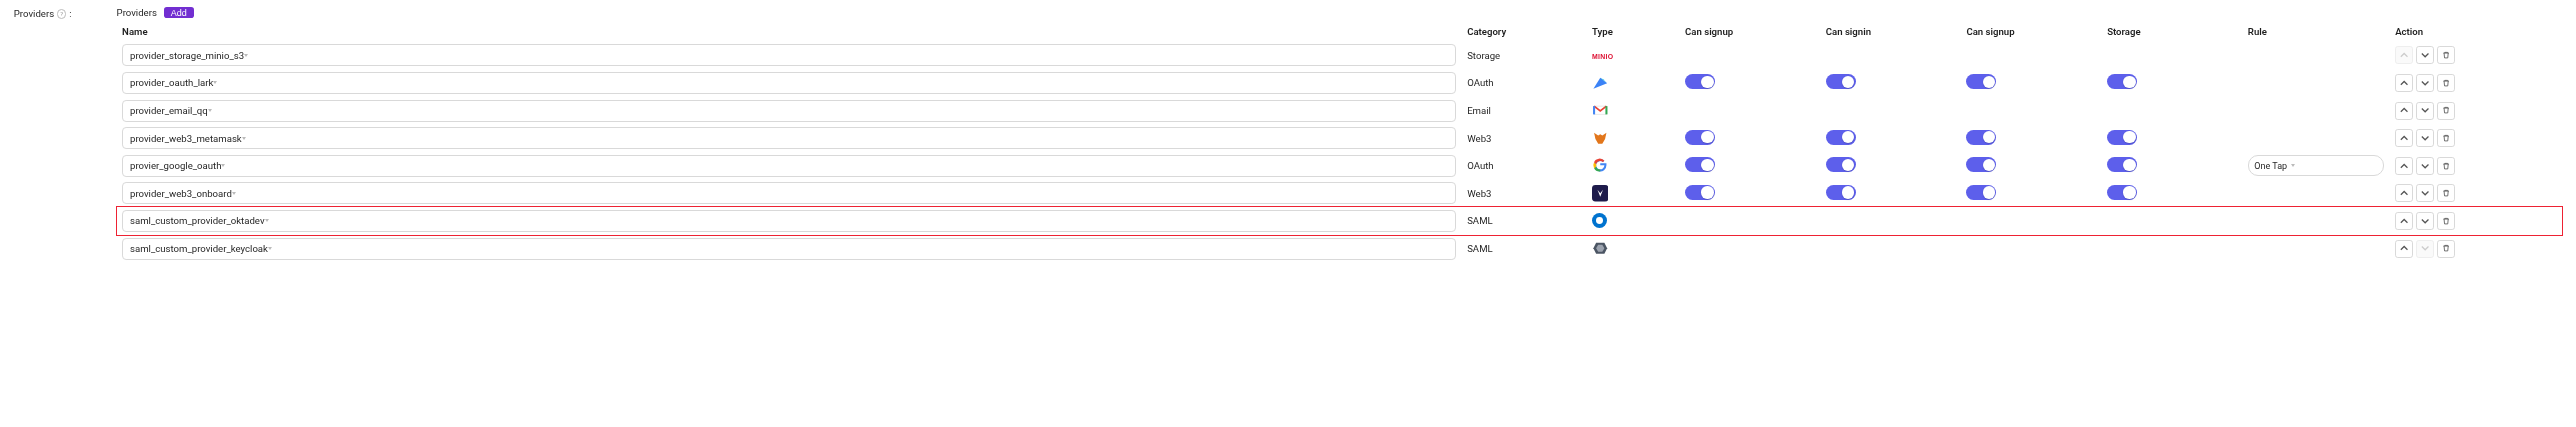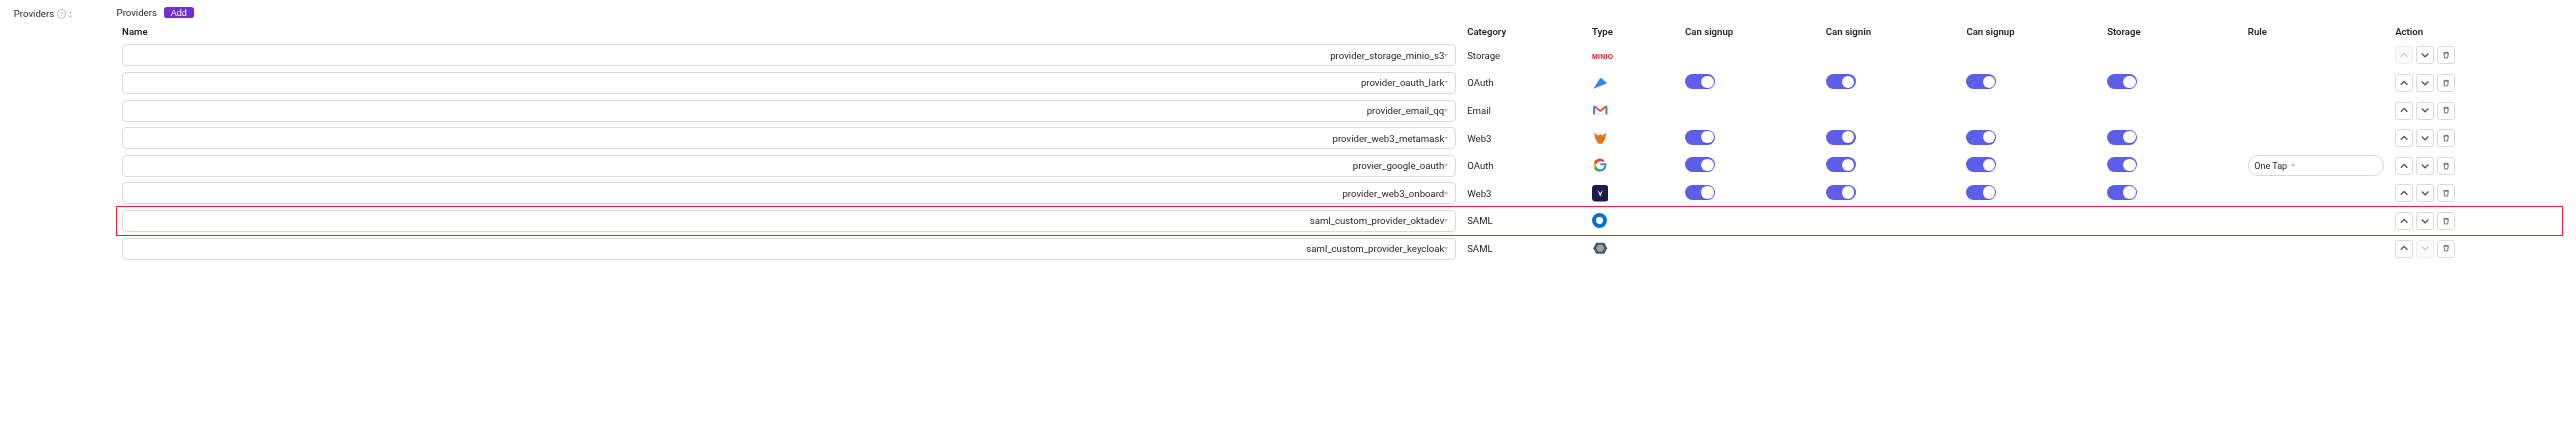--- a/index.html
+++ b/index.html
@@ -53,21 +53,21 @@
     font-size:9.6px;
     color:rgba(0,0,0,0.88);
     margin-top:20px;
   }
   table.providers tbody td {
     padding:2.8px 5.5px;
     vertical-align:middle;
     height:25px;
   }
   .name-select {
-    display:flex; align-items:center; justify-content:flex-end;
+    display:flex; align-items:center; justify-content:flex-start;
     border:0.7px solid #d9d9d9; border-radius:4.1px;
     padding:2.8px 6.9px; height:22px; width:100%;
     font-size:9.6px; color:rgba(0,0,0,0.88); background:#fff;
   }
   .chev { width:0;height:0;border-left:2.8px solid transparent;border-right:2.8px solid transparent;border-top:3.4px solid #bbb; }
   .toggle {
     position:relative; width:30px; height:15px; border-radius:7.6px; background:#5b4bdb; background:#5850ec; background:#5245e5;
     background:#5850ec;
     display:inline-block; cursor:pointer;
   }

